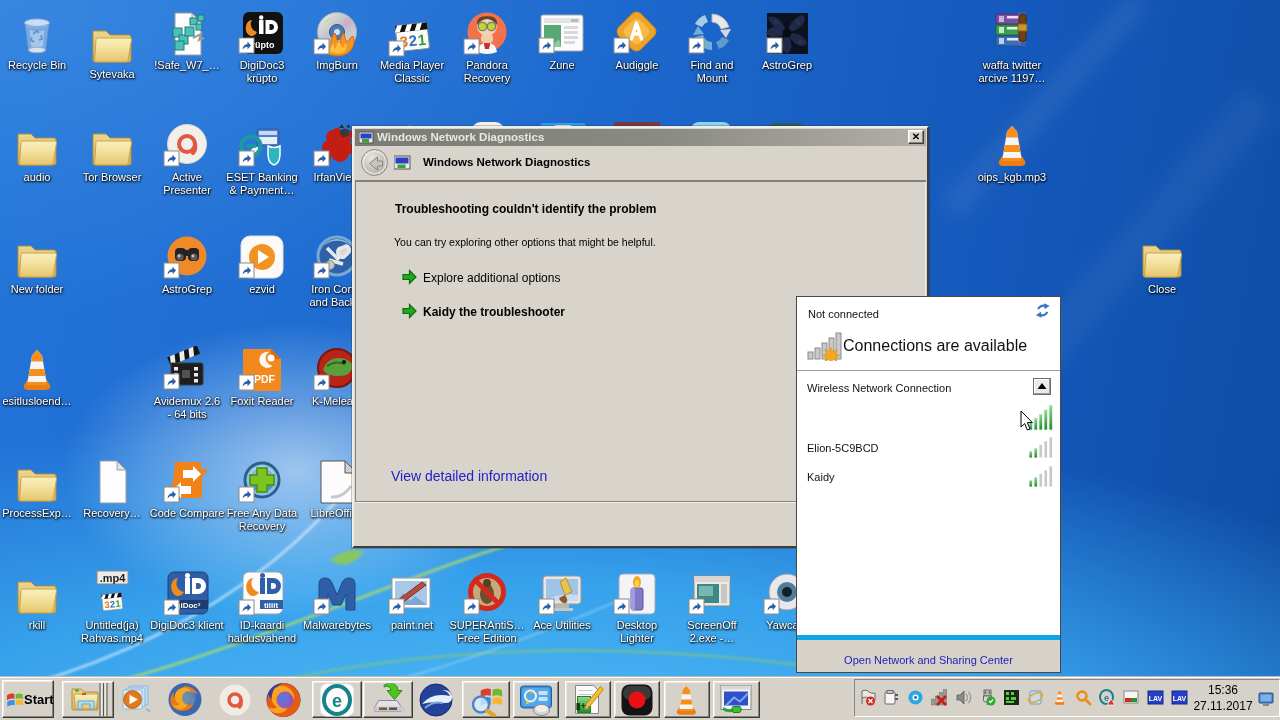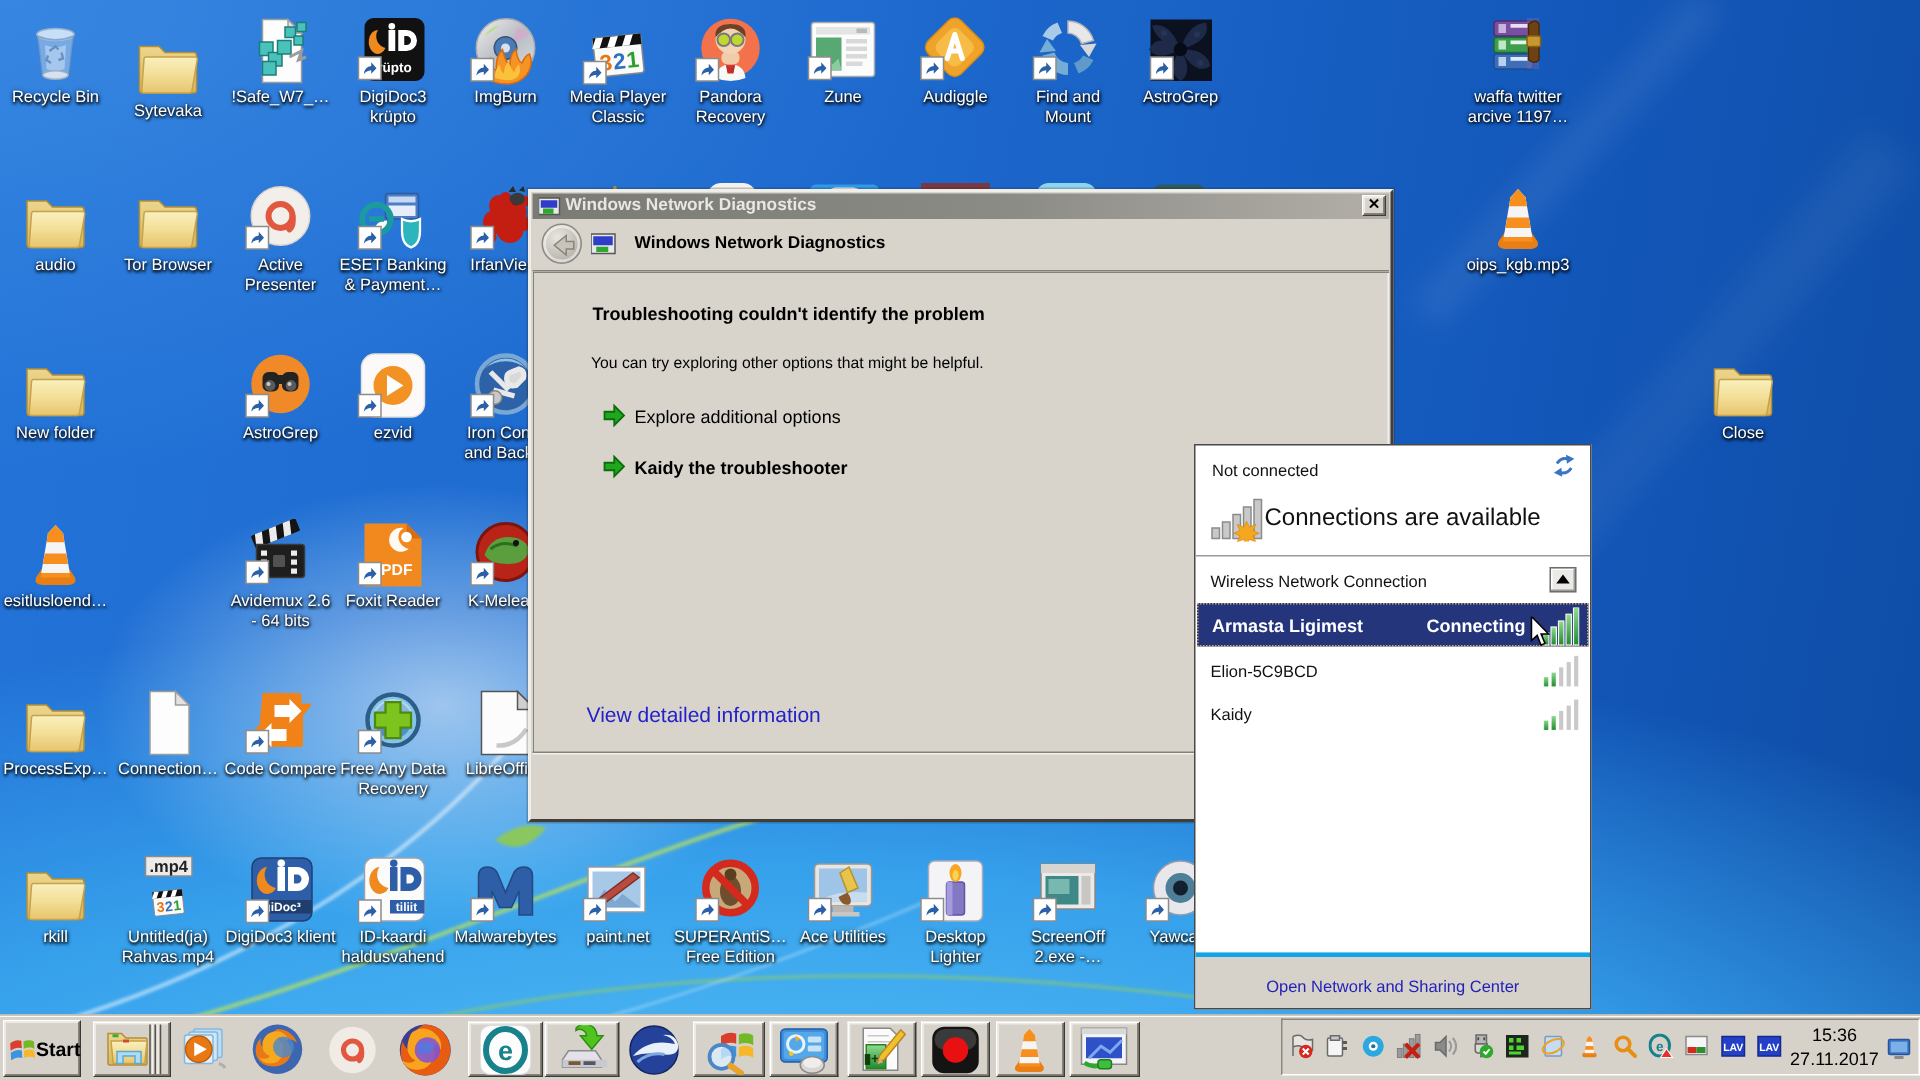--- a/index.html
+++ b/index.html
@@ -489,21 +489,21 @@
 <div class="cell" style="left:-2px;top:458px">
     <div class="i"><svg width="48" height="48">
         <use href="#folder"></use>
       </svg></div>
     <div class="t">ProcessExp…</div>
   </div>
 <div class="cell" style="left:73px;top:458px">
     <div class="i"><svg width="48" height="48">
         <use href="#page"></use>
       </svg></div>
-    <div class="t">Connection…</div>
+    <div class="t">Recovery…</div>
   </div>
 <div class="cell" style="left:148px;top:458px">
     <div class="i"><svg width="48" height="48">
  <path d="M12,4 h24 q2,0 2,2 v5 h5 q2,0 1,2 l-5,6 v19 q0,2 -2,2 h-24 q-2,0 -2,-2 v-5 h-5 q-2,0 -1,-2 l5,-6 z" fill="#F08218"></path>
  <path d="M20,12 l10,0 0,-4 8,8 -8,8 0,-4 -10,0 z" fill="#fff"></path>
  <path d="M28,36 l-10,0 0,4 -8,-8 8,-8 0,4 10,0 z" fill="#fff"></path>
  <g transform="translate(1,29)">
           <use href="#sc"></use>
         </g>
 </svg></div>
@@ -732,24 +732,20 @@
  </div>
  <div style="position:absolute;left:46px;top:40px;font-size:16px;color:#111">Connections are available</div>
  <div style="position:absolute;left:0;top:73px;width:100%;border-top:1px solid #9B9B9B"></div>
  <div style="position:absolute;left:10px;top:85px;font-size:11px;color:#111">Wireless Network Connection</div>
  <div style="position:absolute;right:9px;top:81px;width:18px;height:17px;background:#ECEAE6;border:1px solid #6E6E6E;box-shadow:inset -1px -1px 0 #9A9A9A,inset 1px 1px 0 #FFF">
   <svg width="16" height="15">
         <path d="M8,4 l4.5,6 h-9 z" fill="#000"></path>
       </svg>
  </div>
 
- <div style="position:absolute;left:1px;top:105px;width:261px;height:29px;background:#24357B;outline:1px dotted #C8A868;outline-offset:-1px">
-  <span style="position:absolute;left:10px;top:8px;font-size:12px;font-weight:bold;color:#fff">Armasta Ligimest</span>
-  <span style="position:absolute;right:42px;top:8px;font-size:12px;font-weight:bold;color:#fff">Connecting</span>
- </div>
  <svg width="24" height="26" style="position:absolute;left:232px;top:108px">
   <g stroke="#F5F5F5" stroke-width=".8" fill="url(#grn)">
         <rect x="0" y="17" width="3.6" height="8"></rect>
         <rect x="5" y="13" width="3.6" height="12"></rect>
         <rect x="10" y="9" width="3.6" height="16"></rect>
         <rect x="15" y="4.5" width="3.6" height="20.5"></rect>
         <rect x="20" y="0" width="3.6" height="25"></rect>
       </g>
  </svg>
  <svg width="14" height="21" style="position:absolute;left:223px;top:114px">
@@ -770,21 +766,21 @@
  <svg width="24" height="22" style="position:absolute;left:232px;top:169px">
   <g stroke="#fff" stroke-width=".8">
         <rect x="0" y="14" width="3.6" height="7" fill="url(#grn)"></rect>
         <rect x="5" y="11" width="3.6" height="10" fill="url(#grn)"></rect>
         <rect x="10" y="7.5" width="3.6" height="13.5" fill="#C9C9C9"></rect>
         <rect x="15" y="4" width="3.6" height="17" fill="#C9C9C9"></rect>
         <rect x="20" y="0" width="3.6" height="21" fill="#C9C9C9"></rect>
       </g>
  </svg>
 
- <div style="position:absolute;left:0;bottom:0;width:100%;height:37px;background:#D6D2CA;border-top:3px solid #0ea5e9;text-align:center">
+ <div style="position:absolute;left:0;bottom:0;width:100%;height:37px;background:#D6D2CA;border-top:5px solid #0ea5e9;text-align:center">
   <span style="display:inline-block;margin-top:14px;font-size:11px;color:#2222B8">Open Network and Sharing Center</span>
  </div>
 </div>
 
 <div id="tb"></div>
 
 <div class="tbtn" style="left:2px;top:680px;width:52px;height:38px">
  <div style="position:absolute;left:3px;top:9px;width:17px;height:17px">
   <svg width="17" height="17">
         <g transform="rotate(-3 8 8)">

